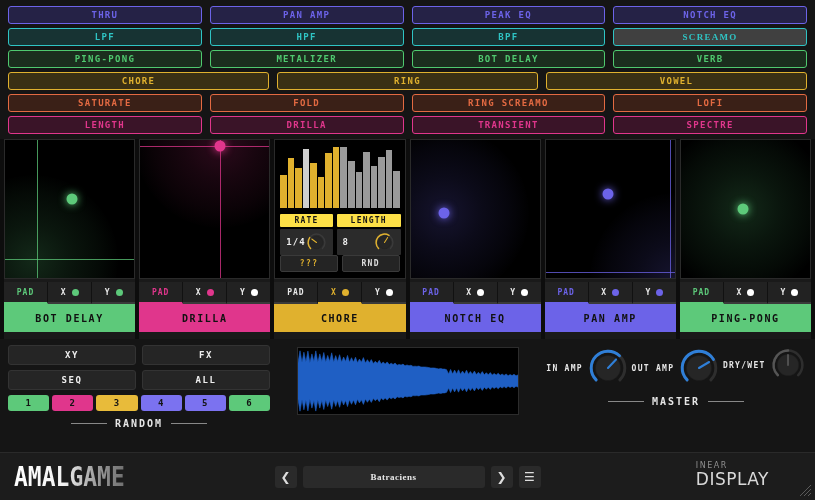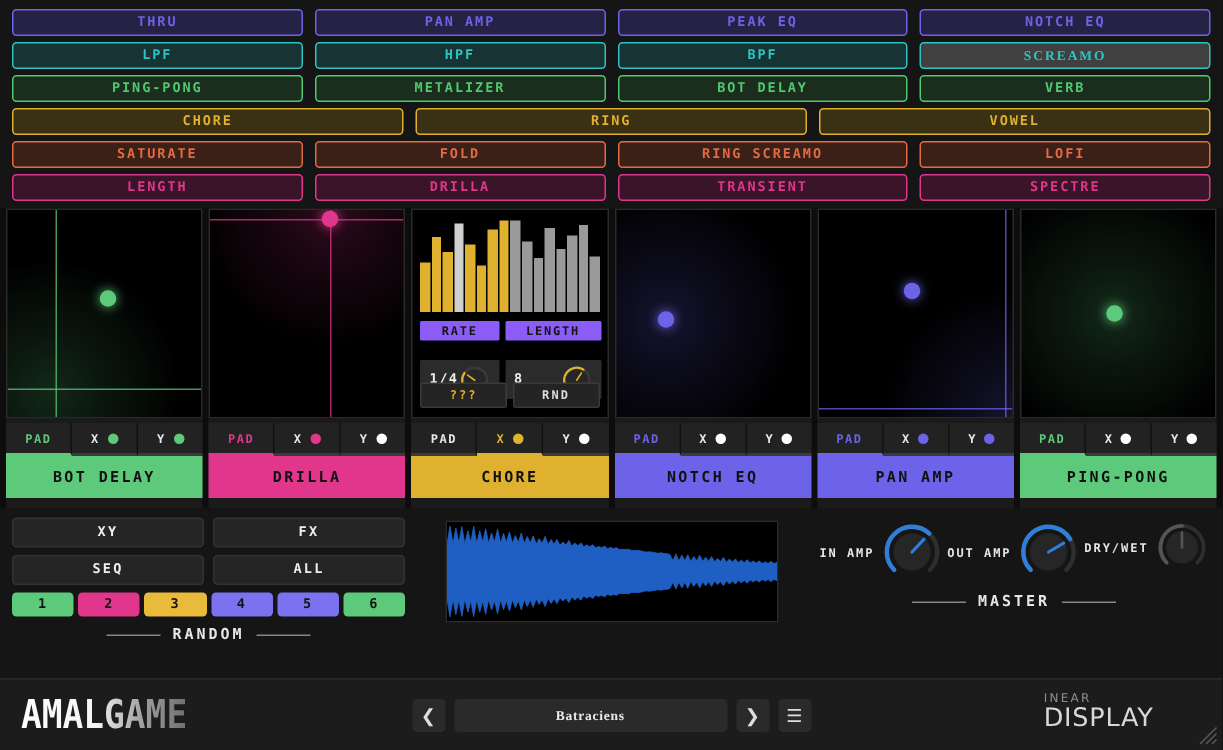--- a/index.html
+++ b/index.html
@@ -130,27 +130,27 @@
     height: 64px;
     display: flex; align-items: flex-end; gap: 1px;
   }
   .seq-bar { flex: 1 1 0; }
   .seq-ctrl-row {
     position: absolute; left: 5px; right: 5px;
     display: flex; gap: 4px;
   }
   .seq-cell { flex: 1 1 0; }
   .seq-label {
-    background: #8b5cf6; color: #161616;
+    background: #fde047; color: #161616;
     font-size: 8px; font-family: "DejaVu Sans Mono", monospace;
     font-weight: bold; letter-spacing: 1.2px;
     text-align: center; padding: 2px 14px; border-radius: 1px;
   }
   .seq-val {
-    background: #2b2b2b; height: 26px; margin-top: 13px;
+    background: #2b2b2b; height: 26px; margin-top: 2px;
     display: flex; align-items: center; justify-content: space-between;
     padding: 0 6px; border-radius: 1px;
   }
   .seq-val span {
     font-size: 9px; color: #eee;
     font-family: "DejaVu Sans Mono", monospace; font-weight: bold;
     letter-spacing: 1px;
   }
   .seq-btn {
     background: #242424; border: 1px solid #3a3a3a;

